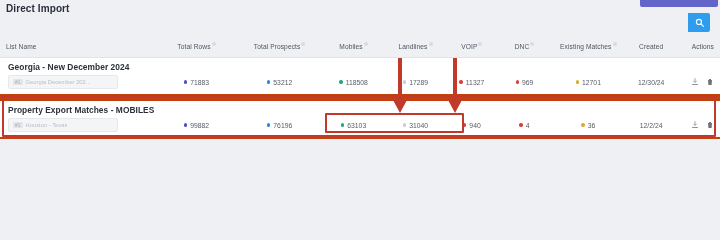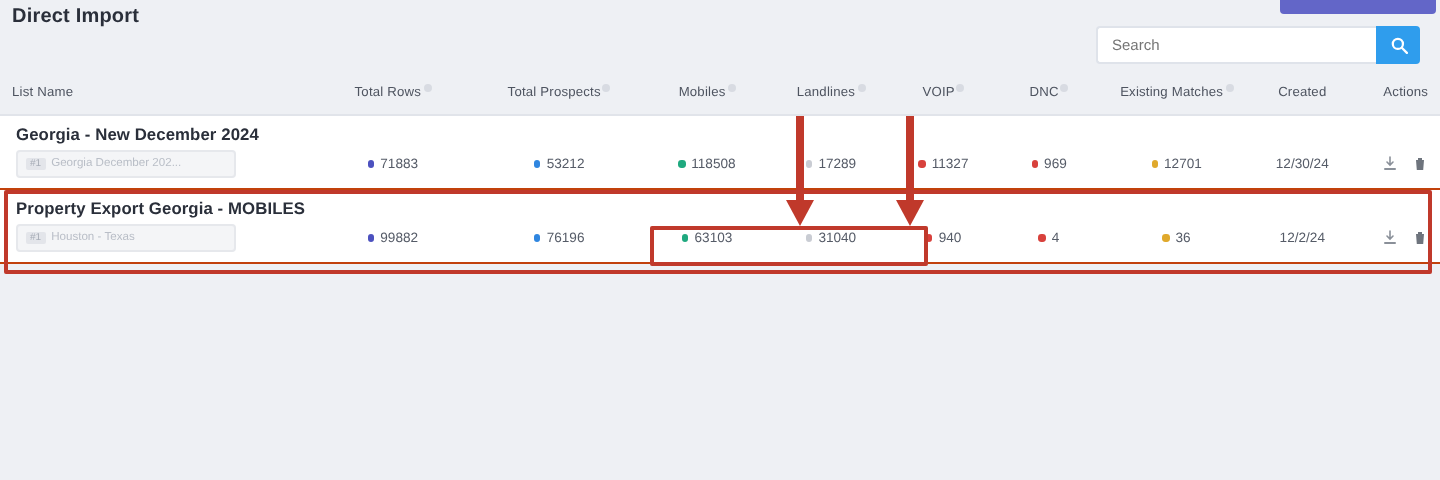--- a/index.html
+++ b/index.html
@@ -67,21 +67,21 @@
   .c-pros   { width:92px;  justify-content:center; }
   .c-mob    { width:68px;  justify-content:center; }
   .c-land   { width:66px;  justify-content:center; }
   .c-voip   { width:56px;  justify-content:center; }
   .c-dnc    { width:58px;  justify-content:center; }
   .c-match  { width:80px;  justify-content:center; }
   .c-created{ width:56px;  justify-content:center; }
   .c-act    { width:40px;  justify-content:flex-end; }
 
   .row{
-    background:#fff; border-bottom:1px solid #c2410c;
+    background:#fff; border-bottom:7px solid #c2410c;
     position:relative;
   }
   .row-title{
     font-size:8.4px; color:#2a2f3a; font-weight:bold;
     padding:4px 0 2px 8px; letter-spacing:.05px;
   }
   .row-body{
     display:flex; align-items:center; height:20px; padding:0 6px 4px 6px;
   }
   .cell{
@@ -116,21 +116,20 @@
 </head>
 <body>
 
 <div class="page">
 
   <div class="purple-strip"></div>
 
   <div class="page-title">Direct Import</div>
 
   <div class="search-wrap">
-    <input class="search-input" type="text" placeholder="Search" style="">
     <button class="search-btn">
       <svg viewBox="0 0 16 16" fill="none" stroke="#fff" stroke-width="2">
         <circle cx="7" cy="7" r="4.5"></circle>
           <line x1="10.5" y1="10.5" x2="15" y2="15" stroke-linecap="round"></line>
       </svg>
     </button>
   </div>
 
   <div class="table">
 
@@ -218,21 +217,21 @@
               <rect x="2" y="12" width="12" height="2" rx="1"></rect>
             </svg>
           <svg viewBox="0 0 16 16" fill="#6e747d">
               <path d="M4 4h8l-.8 10H4.8L4 4zM6 2h4v2H6z"></path>
             </svg>
         </div>
       </div>
     </div>
 
     <div class="row">
-      <div class="row-title">Property Export Georgia - MOBILES</div>
+      <div class="row-title">Property Export Matches - MOBILES</div>
       <div class="row-body">
         <div class="cell c-name">
           <div class="chip-input">
             <span class="chip-badge">#1</span>
             <span>Houston - Texas</span>
           </div>
         </div>
         <div class="cell c-rows">
             <span class="dot" style="background:#4c51bf"></span>
             <span>99882</span>

